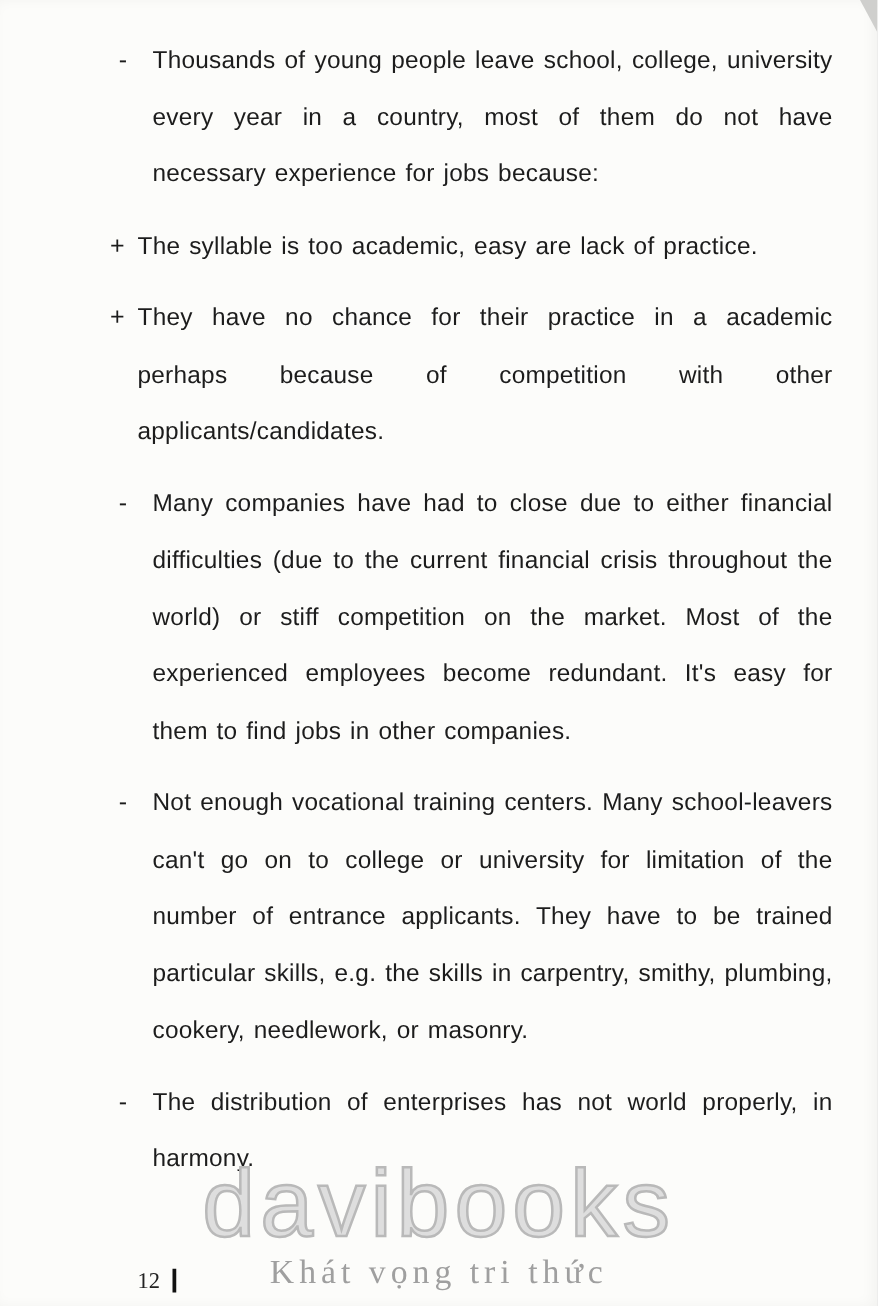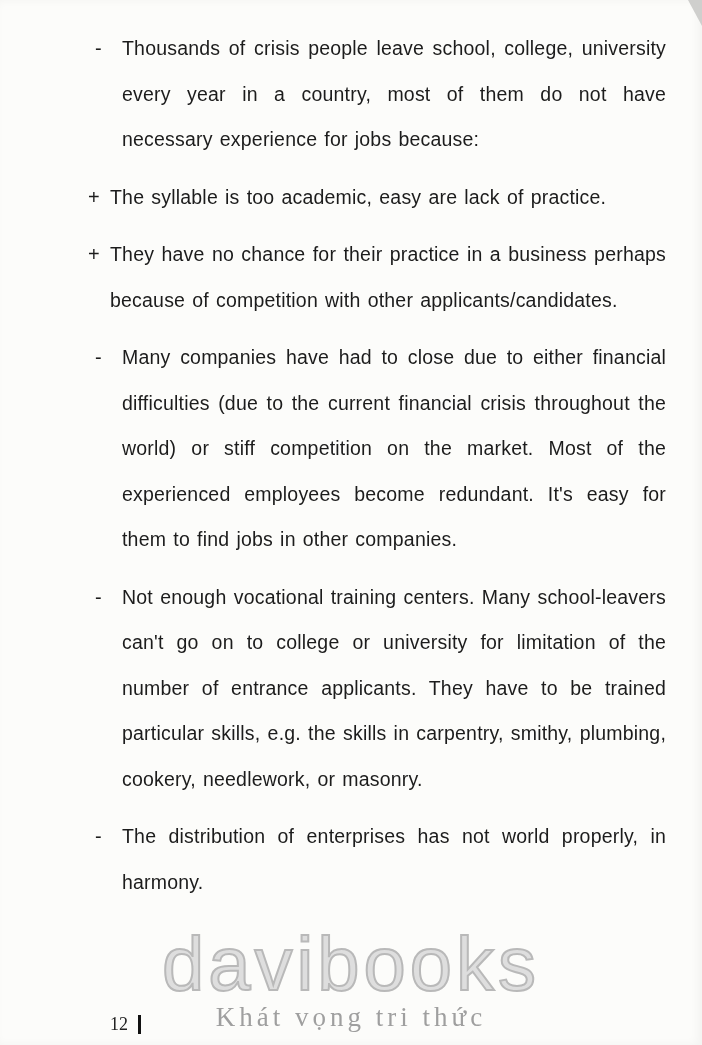--- a/index.html
+++ b/index.html
@@ -93,31 +93,31 @@
 <body>
 
 <div class="page">
 
   <div class="scan-artifact"></div>
 
   <div class="content">
 
     <div class="item dash">
       <span class="marker">-</span>
-      <div class="text">Thousands of crisis people leave school, college, university every year in a country, most of them do not have necessary experience for jobs because:</div>
+      <div class="text">Thousands of young people leave school, college, university every year in a country, most of them do not have necessary experience for jobs because:</div>
     </div>
 
     <div class="item plus">
       <span class="marker">+</span>
       <div class="text">The syllable is too academic, easy are lack of practice.</div>
     </div>
 
     <div class="item plus">
       <span class="marker">+</span>
-      <div class="text">They have no chance for their practice in a business perhaps because of competition with other applicants/candidates.</div>
+      <div class="text">They have no chance for their practice in a academic perhaps because of competition with other applicants/candidates.</div>
     </div>
 
     <div class="item dash">
       <span class="marker">-</span>
       <div class="text">Many companies have had to close due to either financial difficulties (due to the current financial crisis throughout the world) or stiff competition on the market.  Most of the experienced employees become redundant.  It's easy for them to find jobs in other companies.</div>
     </div>
 
     <div class="item dash">
       <span class="marker">-</span>
       <div class="text">Not enough vocational training centers. Many school-leavers can't go on to college or university for limitation of the number of entrance applicants.  They have to be trained particular skills, e.g. the skills in carpentry, smithy, plumbing, cookery, needlework, or masonry.</div>

